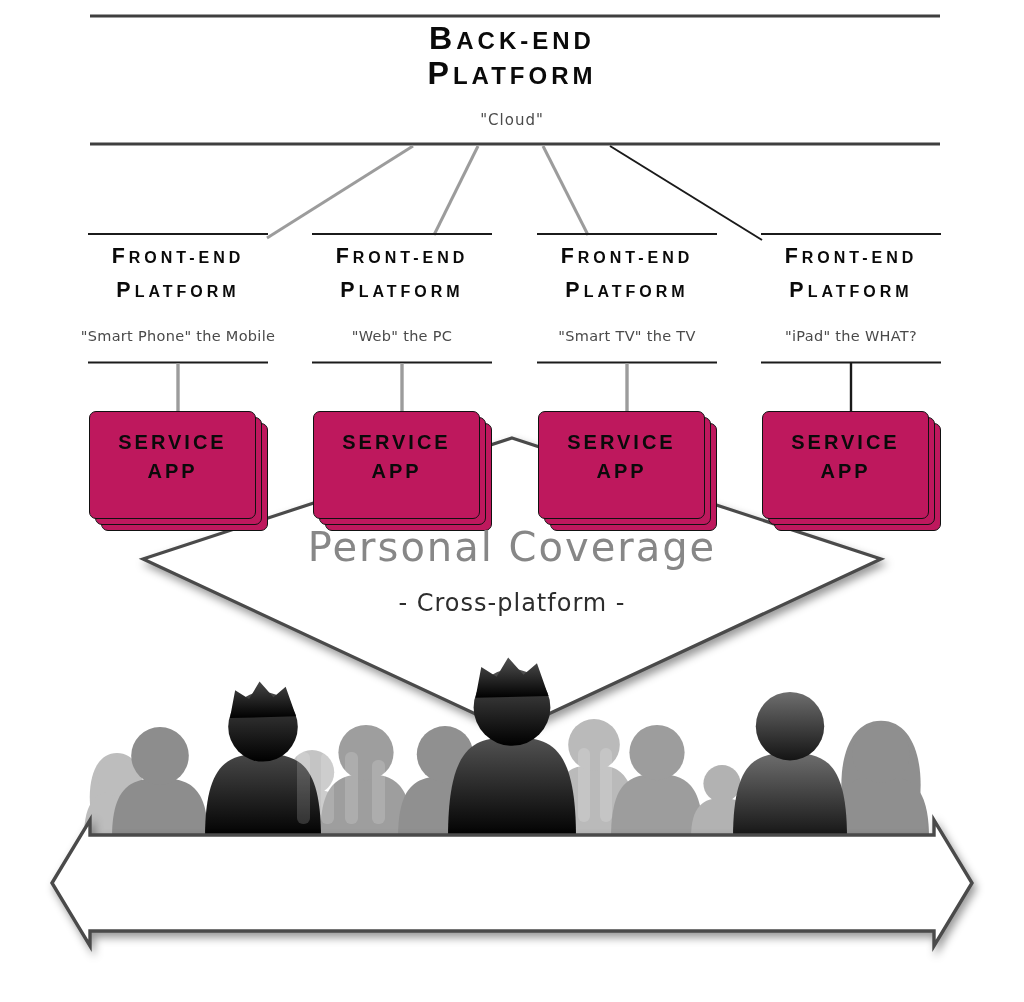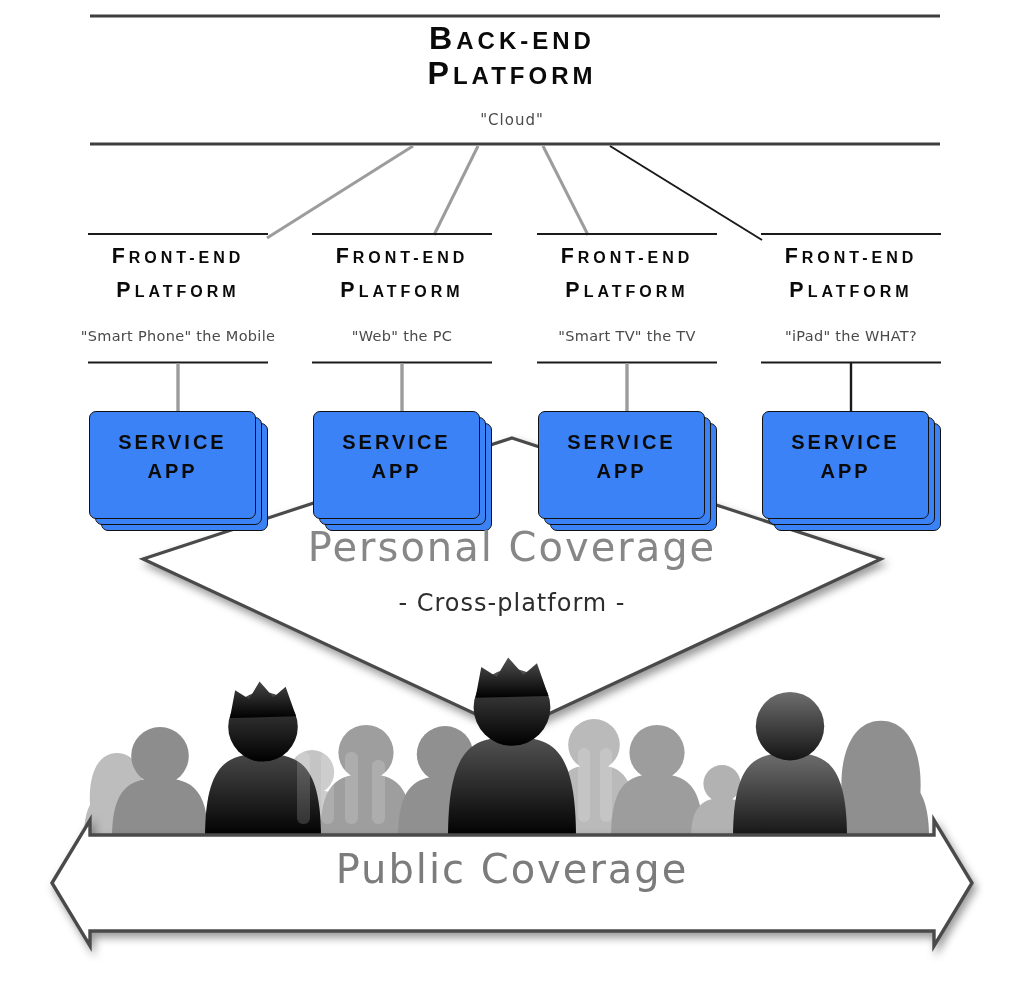--- a/index.html
+++ b/index.html
@@ -17,21 +17,21 @@
 
   .hand{font-family:"DejaVu Sans",sans-serif;}
   .cloud{position:absolute;left:0;top:111px;width:1024px;text-align:center;
          font-size:15px;color:#4a4a4a;letter-spacing:1px;}
 
   .platform{position:absolute;top:240px;width:224px;height:140px;}
   .p-sub{position:absolute;top:88px;left:-30px;width:284px;text-align:center;
          font-size:14.5px;color:#4a4a4a;letter-spacing:0.3px;}
 
   .appstack{position:absolute;top:411px;width:180px;height:121px;}
-  .card{position:absolute;width:167px;height:108px;background:#3b82f6;
+  .card{position:absolute;width:167px;height:108px;background:#be185d;
         border:1.8px solid #111111;border-radius:7px;box-sizing:border-box;}
   .card.c3{left:12px;top:12px;}
   .card.c2{left:6px;top:6px;}
   .card.c1{left:0;top:0;padding-top:16px;}
   .card .tech-inline{font-weight:bold;color:#0a0a0a;text-transform:uppercase;
         text-align:center;font-size:20px;letter-spacing:3px;line-height:29px;}
   .card .tech-inline .ln::first-letter{font-size:1.35em;}
 
   .big-label{position:absolute;left:0;width:1024px;text-align:center;color:#878787;
              font-size:40px;letter-spacing:2px;}
@@ -225,15 +225,14 @@
       <rect x="321" y="752" width="13" height="72" rx="6"></rect>
       <rect x="345" y="752" width="13" height="72" rx="6"></rect>
       <rect x="372" y="760" width="13" height="64" rx="6"></rect>
       <rect x="578" y="748" width="12" height="74" rx="6"></rect>
       <rect x="600" y="748" width="12" height="74" rx="6"></rect>
     </g>
 
     <polygon class="shadowed" points="52,883 90,820 90,835 934,835 934,820 972,883 934,946 934,931 90,931 90,946" fill="#ffffff" stroke="#4a4a4a" stroke-width="3.4"></polygon>
   </svg>
 
-  <div class="big-label hand public-title">Public Coverage</div>
 
 </div>
 
 </body></html>

